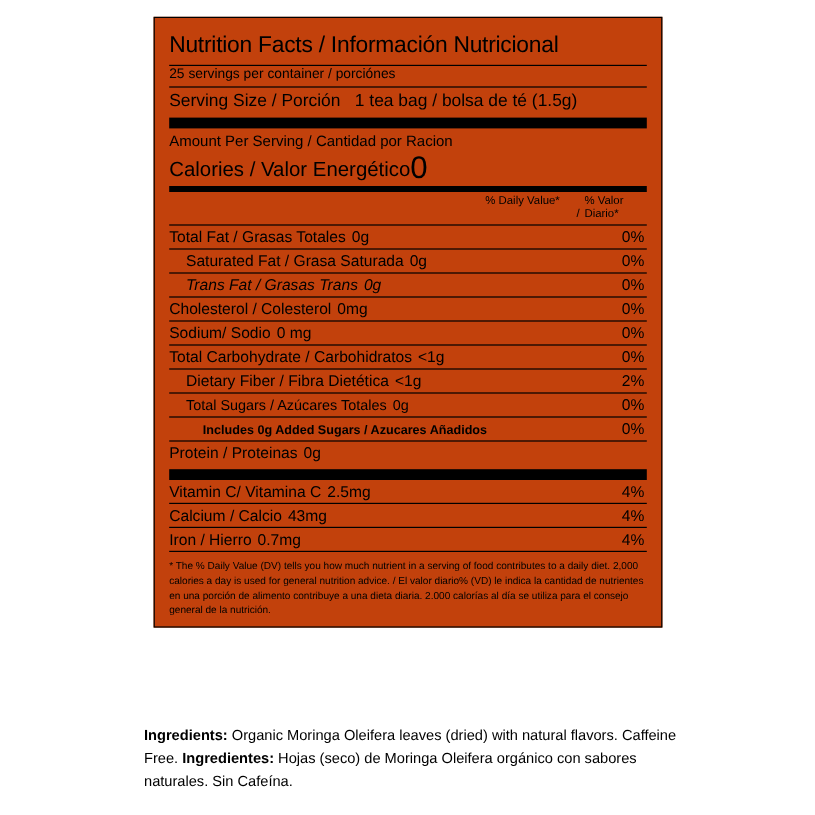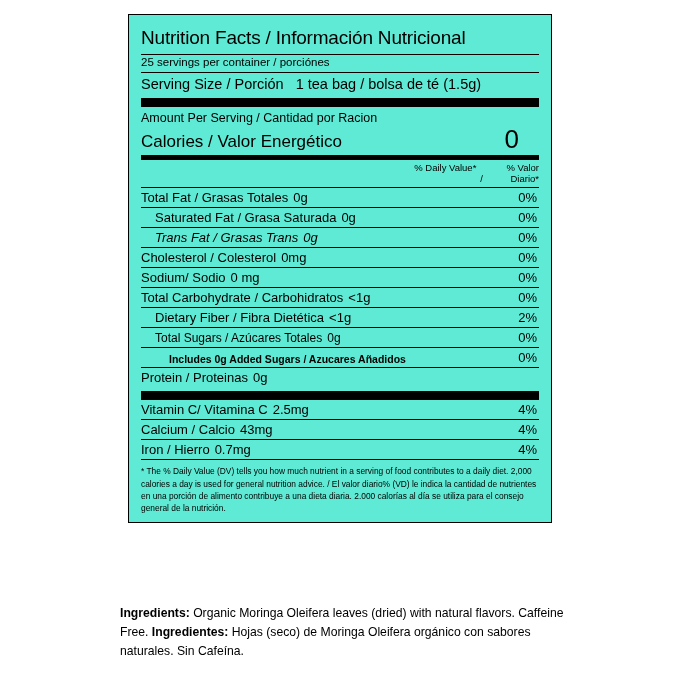--- a/index.html
+++ b/index.html
@@ -21,21 +21,21 @@
     box-sizing: border-box;
   }
   .panel {
     position: absolute;
     left: 128px;
     top: 14px;
     width: 424px;
     box-sizing: border-box;
     border: 1.5px solid #000;
     padding: 10px 12px 8px 12px;
-    background: #5eead4;
+    background: #c2410c;
   }
   .title {
     font-size: 19px;
     letter-spacing: -0.2px;
     line-height: 1.15;
     margin: 2px 0 5px 0;
     font-weight: 400;
   }
   .rule-thin { border-bottom: 1px solid #000; }
   .rule-thick { border-bottom: 9px solid #000; }
@@ -51,41 +51,40 @@
     margin: 3px 0 4px 0;
     line-height: 1.2;
   }
   .amount {
     font-size: 12.5px;
     margin: 4px 0 1px 0;
   }
   .calories-row {
     display: flex;
     align-items: flex-end;
-    justify-content: space-between;
+    justify-content: flex-start;
     margin: 0 0 3px 0;
   }
   .calories-label {
     font-size: 17px;
     line-height: 1.1;
   }
   .calories-value {
     font-size: 26px;
     font-weight: 400;
     line-height: 1;
     padding-right: 20px;
   }
   .dv-head {
     display: flex;
     justify-content: flex-end;
     align-items: flex-start;
     font-size: 9.5px;
     line-height: 1.15;
     padding: 3px 0 3px 0;
-    text-align: right;
   }
   .dv-head .col-a { width: 72px; }
   .dv-head .slash { padding: 0 4px; align-self: flex-end; }
   .dv-head .col-b { width: 52px; }
 
   table.nutri {
     width: 100%;
     border-collapse: collapse;
     font-size: 13px;
   }

